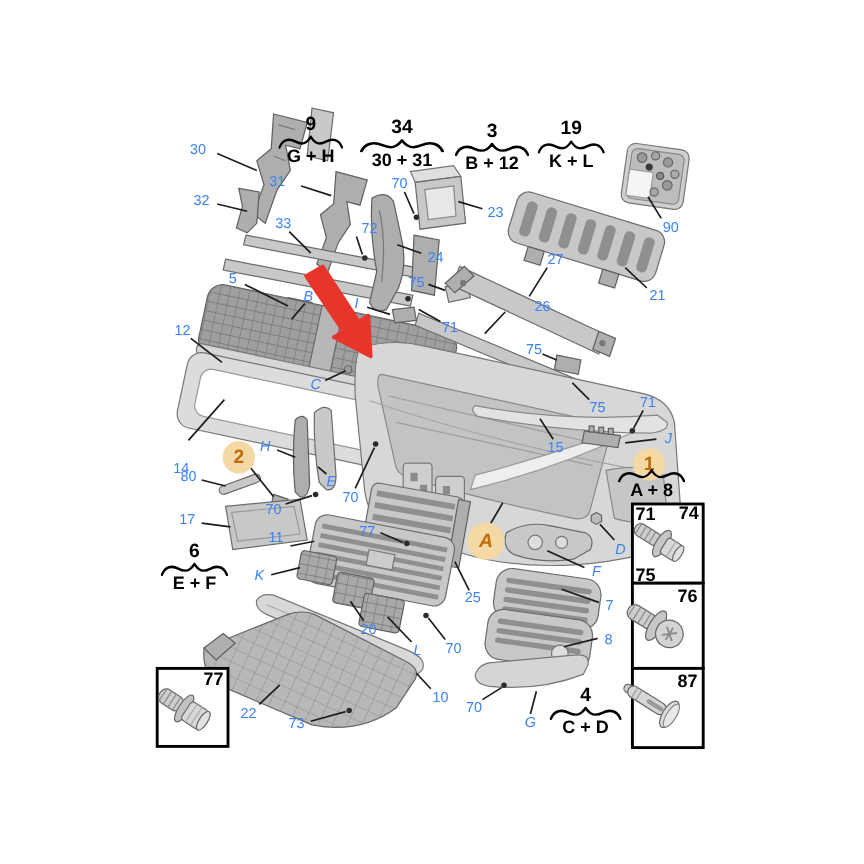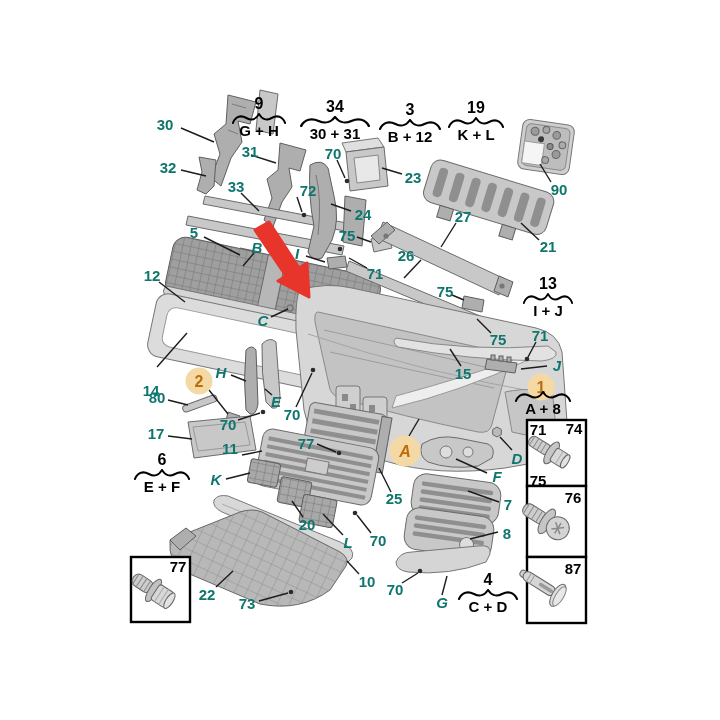--- a/index.html
+++ b/index.html
@@ -7,22 +7,22 @@
          font-family:"Liberation Sans",sans-serif;}
   svg.art{position:absolute;left:0;top:0;}
   
   .p  {fill:#c8c8c8;stroke:#6b6b6b;stroke-width:1;}
   .pd {fill:#aeaeae;stroke:#5f5f5f;stroke-width:1;}
   .pl {fill:#dfdfdf;stroke:#777;stroke-width:1;}
   .lns line{stroke:var(--leader,#1c1c1c);stroke-width:1.4;}
   .scr{fill:#2b2b2b;}
   .slat{fill:#8f8f8f;stroke:none;}
   
-  .cl{position:absolute;transform:translate(-50%,-50%);font-size:15px;font-weight:bold;
-      color:#0f766e;line-height:1;white-space:nowrap;z-index:3;}
+  .cl{position:absolute;transform:translate(-50%,-50%);font-size:12px;font-weight:normal;
+      color:#3b82f6;line-height:1;white-space:nowrap;z-index:3;}
   .cl.letter{font-style:italic;}
   .grp{position:absolute;transform:translate(-50%,-50%);display:flex;flex-direction:column;
        align-items:center;line-height:1;z-index:3;}
   .grp .num{font-size:16px;font-weight:bold;}
   .grp .comp{font-size:15px;font-weight:bold;margin-top:-1px;white-space:nowrap;}
   .grp svg{display:block;margin:1px 0 0 0;}
   .brace{stroke:#000;stroke-width:2.1;fill:none;stroke-linecap:round;}
   .hl{position:absolute;transform:translate(-50%,-50%);border-radius:50%;
       background:var(--hl-bg,#f4d9a5);color:var(--hl-tx,#bd6b0d);
       display:flex;align-items:center;justify-content:center;
@@ -366,33 +366,33 @@
       <rect x="-32" y="-5" width="36" height="10" rx="5" fill="#d6d6d6" stroke="#666"></rect>
       <path d="M-26,-5 L-26,5 M-22,-5 L-22,5" stroke="#9a9a9a"></path>
       <rect x="-14" y="-1.8" width="16" height="3.6" rx="1.8" fill="#9a9a9a"></rect>
       <ellipse cx="8" cy="0" rx="5.5" ry="12.5" fill="#dddddd" stroke="#666"></ellipse>
       <ellipse cx="10" cy="0" rx="4" ry="11" fill="#e8e8e8" stroke="#888"></ellipse>
     </g>
   </g>
 </svg>
 
 <div class="cl" style="left:165px;top:124px">30</div>
-<div class="cl" style="left:250px;top:151px">31</div>
+<div class="cl" style="left:231px;top:151px">31</div>
 <div class="cl" style="left:168px;top:167px">32</div>
 <div class="cl" style="left:236px;top:186px">33</div>
 <div class="cl" style="left:333px;top:153px">70</div>
 <div class="cl" style="left:413px;top:177px">23</div>
 <div class="cl" style="left:559px;top:189px">90</div>
 <div class="cl" style="left:308px;top:190px">72</div>
 <div class="cl" style="left:363px;top:214px">24</div>
 <div class="cl" style="left:347px;top:235px">75</div>
 <div class="cl" style="left:463px;top:216px">27</div>
 <div class="cl" style="left:548px;top:246px">21</div>
 <div class="cl" style="left:194px;top:232px">5</div>
-<div class="cl" style="left:406px;top:255px">26</div>
+<div class="cl" style="left:452px;top:255px">26</div>
 <div class="cl" style="left:375px;top:273px">71</div>
 <div class="cl" style="left:445px;top:291px">75</div>
 <div class="cl" style="left:498px;top:339px">75</div>
 <div class="cl" style="left:152px;top:275px">12</div>
 <div class="cl" style="left:151px;top:390px">14</div>
 <div class="cl" style="left:157px;top:397px">80</div>
 <div class="cl" style="left:292px;top:414px">70</div>
 <div class="cl" style="left:228px;top:424px">70</div>
 <div class="cl" style="left:156px;top:433px">17</div>
 <div class="cl" style="left:230px;top:448px">11</div>
@@ -442,27 +442,20 @@
       </svg>
   <span class="comp">B + 12</span>
 </div>
 <div class="grp" style="left:476px;top:121px">
   <span class="num">19</span>
   <svg class="bsvg" width="56" height="11" viewBox="0 0 60 11" preserveAspectRatio="none">
         <path class="brace" d="M1 10 C4 3 10 2 16 5 C22 8 26 7 30 1 C34 7 38 8 44 5 C50 2 56 3 59 10"></path>
       </svg>
   <span class="comp">K + L</span>
 </div>
-<div class="grp" style="left:548px;top:297px">
-  <span class="num">13</span>
-  <svg class="bsvg" width="50" height="11" viewBox="0 0 60 11" preserveAspectRatio="none">
-        <path class="brace" d="M1 10 C4 3 10 2 16 5 C22 8 26 7 30 1 C34 7 38 8 44 5 C50 2 56 3 59 10"></path>
-      </svg>
-  <span class="comp">I + J</span>
-</div>
 <div class="grp" style="left:162px;top:473px">
   <span class="num">6</span>
   <svg class="bsvg" width="56" height="11" viewBox="0 0 60 11" preserveAspectRatio="none">
         <path class="brace" d="M1 10 C4 3 10 2 16 5 C22 8 26 7 30 1 C34 7 38 8 44 5 C50 2 56 3 59 10"></path>
       </svg>
   <span class="comp">E + F</span>
 </div>
 <div class="grp" style="left:488px;top:593px">
   <span class="num">4</span>
   <svg class="bsvg" width="60" height="11" viewBox="0 0 60 11" preserveAspectRatio="none">

